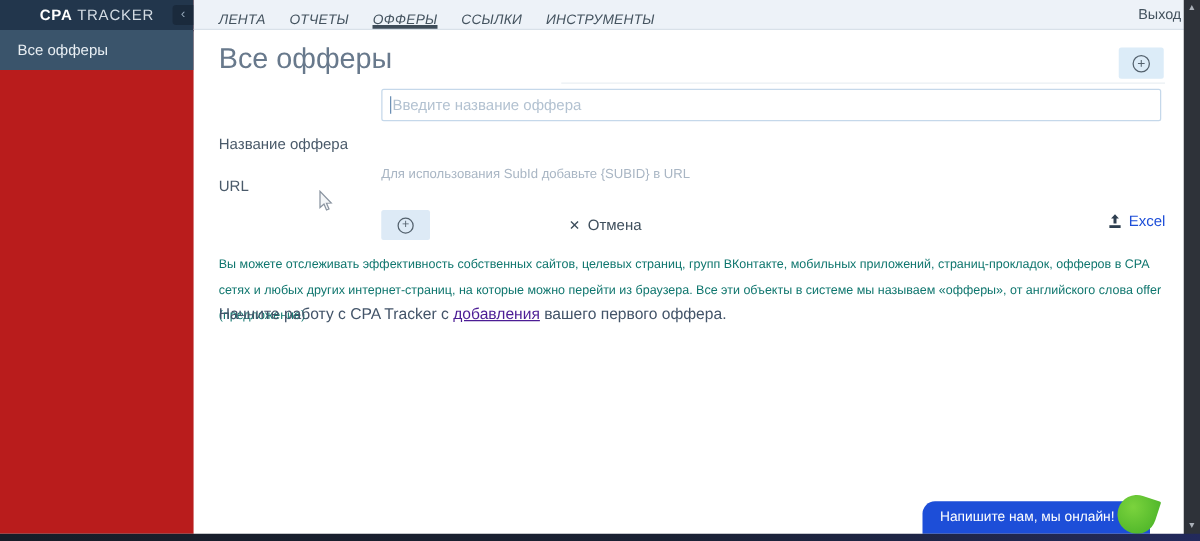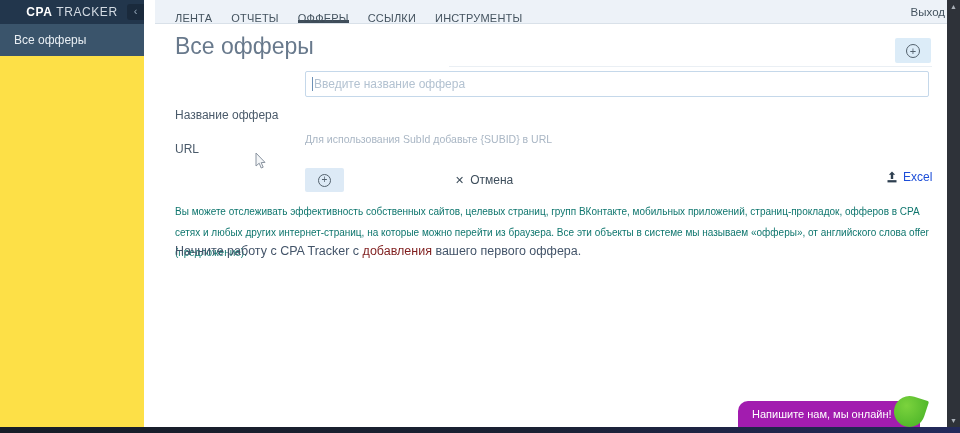--- a/index.html
+++ b/index.html
@@ -1,40 +1,40 @@
 <!DOCTYPE html>
 <html><head>
 <meta charset="utf-8">
 <style>
   * { margin:0; padding:0; box-sizing:border-box; }
   html,body { width:960px; height:433px; overflow:hidden; background:#fff;
               font-family:"Liberation Sans", sans-serif; }
   .screen { position:relative; width:960px; height:433px; overflow:hidden; background:#fff; }
 
   
-  .sidebar { position:absolute; left:0; top:0; width:144px; height:427px; background:#fde047; }
+  .sidebar { position:absolute; left:0; top:0; width:155px; height:427px; background:#b91c1c; }
   .sidebar-header { position:relative; height:24px; background:#22364c; display:flex;
                     align-items:center; justify-content:center; }
   .logo { color:#fff; font-size:12px; letter-spacing:.6px; white-space:nowrap; }
   .logo b { font-weight:bold; color:#ffffff; }
   .logo span { font-weight:normal; color:#d3dbe3; }
   .collapse-btn { position:absolute; right:0; top:4px; width:17px; height:16px;
                   background:#1a2a3c; border-radius:3px 0 0 3px; color:#93a6b8;
                   font-size:11px; line-height:15px; text-align:center; cursor:pointer; }
   .sidebar-item { height:32px; line-height:32px; padding-left:14px; color:#e8eef3;
                   font-size:12px; cursor:pointer; }
   .sidebar-item.active { background:#3a546b; }
 
   
   .topnav { position:absolute; left:155px; top:0; width:792px; height:24px;
             background:#edf2f8; border-bottom:1px solid #d9e1e9; display:flex;
             align-items:stretch; padding-left:20px; }
-  .tab { display:flex; margin-right:19px; font-size:11px;
+  .tab { display:flex; align-items:center; margin-right:19px; font-size:11px;
          color:#44535f; letter-spacing:.2px; border-bottom:3px solid transparent;
-         padding-top:12px; cursor:pointer; white-space:nowrap; }
+         padding-top:12px; cursor:pointer; white-space:nowrap;font-style:italic; }
   .tab.active { border-bottom-color:#3e4c59; }
   .logout { position:absolute; right:15px; top:0; height:32px; line-height:24px;
             font-size:11.5px; color:#44535f; cursor:pointer; }
 
   
   .content-bg { position:absolute; left:155px; top:25px; width:792px; height:402px; background:#ffffff; }
   .page-title { position:absolute; left:175px; top:33px; font-size:23px; font-weight:400;
                 color:#68798c; }
   .add-btn { position:absolute; left:895px; top:38px; width:36px; height:25px;
              background:#dcecf8; border:none; border-radius:2px; cursor:pointer;
@@ -62,25 +62,25 @@
                 align-items:center; font-size:12px; color:#3e4e5c; cursor:pointer;
                 background:none; border:none; font-family:"Liberation Sans", sans-serif; }
   .cancel-x { font-size:11px; color:#3e4e5c; }
   .excel-btn { position:absolute; left:886px; top:170px; display:flex; gap:5px;
                align-items:center; font-size:12px; color:#1d4ed8; cursor:pointer;
                background:none; border:none; font-family:"Liberation Sans", sans-serif; }
 
   .description { position:absolute; left:175px; top:202px; width:768px; font-size:10px;
                  line-height:20.5px; color:#0f766e; }
   .start-line { position:absolute; left:175px; top:244px; font-size:12.5px; color:#435469; }
-  .start-line a { color:#7f1d1d; cursor:pointer; }
+  .start-line a { color:#4c1d95; text-decoration:underline; cursor:pointer; }
 
   
   .chat-widget { position:absolute; left:738px; top:401px; width:182px; height:26px;
-                 background:#a21caf; border-radius:10px 10px 0 0; display:flex;
+                 background:#1d4ed8; border-radius:10px 10px 0 0; display:flex;
                  align-items:center; padding:0 14px; cursor:pointer; z-index:4; }
   .chat-msg { color:#ffffff; font-size:11px; white-space:nowrap; }
   .chat-brand { color:#ffffff; font-size:12.5px; margin-left:18px; letter-spacing:.3px; }
   .chat-leaf { position:absolute; left:156px; top:-5px; width:31px; height:31px;
                background:radial-gradient(circle at 35% 35%, #7bd33d, #46b026);
                border-radius:55% 5% 55% 55%; transform:rotate(18deg); }
 
   
   .bottom-strip { position:absolute; left:0; top:427px; width:960px; height:6px; z-index:5;
                   background:linear-gradient(90deg,#171d28 0%,#1a2133 55%,#232a5c 100%); }

